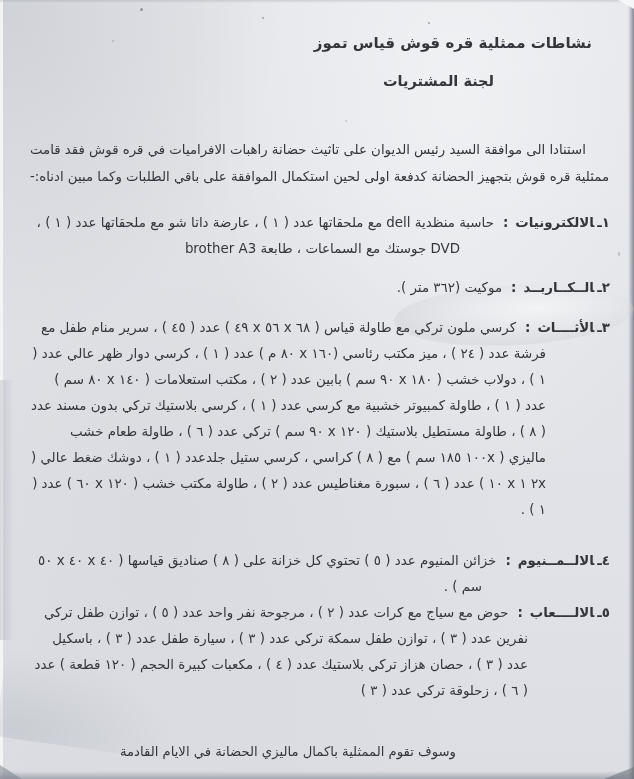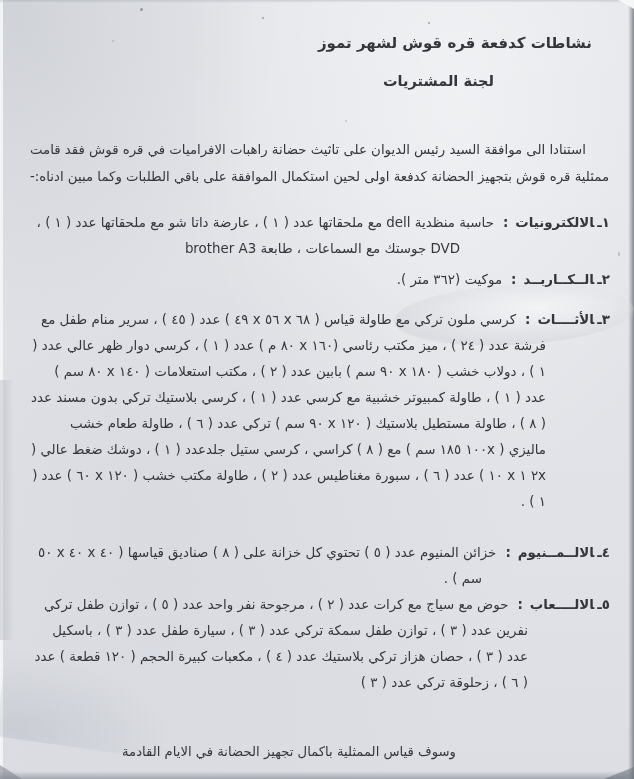--- a/index.html
+++ b/index.html
@@ -17,21 +17,21 @@
   .content{position:relative;padding:30px 24px 0 30px;z-index:2;}
   .title{font-size:15px;font-weight:bold;text-align:right;margin:4px 18px 0 0;letter-spacing:.2px;}
   .subtitle{font-size:14.5px;font-weight:bold;text-align:right;margin:21px 116px 0 0;}
   .intro{font-size:13.3px;line-height:27px;text-align:left;margin:47px 0 0 0;text-indent:24px;}
   .items{margin-top:16px;}
   .item{font-size:13.4px;line-height:26px;text-align:right;}
   .hd{font-weight:bold;text-align:right;}
   .hd .num{margin-left:3px;}
   .hd .colon{margin-right:7px;margin-left:9px;font-weight:bold;}
   .i1{margin-top:20px;padding-right:150px;text-indent:-150px;}
-  .i2{margin-top:5px;}
+  .i2{margin-top:13px;}
   .i3{margin-top:14px;padding-right:64px;text-indent:-64px;}
   .i4{margin-top:25px;padding-right:128px;text-indent:-128px;}
   .i5{padding-right:82px;text-indent:-82px;}
   .closing{position:absolute;top:744px;right:178px;font-size:13.2px;z-index:2;}
 
   
   .art{position:absolute;pointer-events:none;z-index:1;}
   .edge-left-white{left:0;top:0;width:3px;height:100%;background:#f3f4f6;}
   .edge-top{top:0;left:0;width:100%;height:3px;background:linear-gradient(to bottom,rgba(150,155,165,.35),transparent);}
   .edge-right{top:0;right:0;width:6px;height:100%;background:linear-gradient(to left,#83878f,rgba(160,164,172,.45) 65%,transparent);}
@@ -70,21 +70,21 @@
 <div class="art crease-bl"></div>
 <div class="art speck sp1"></div>
 <div class="art speck sp2"></div>
 <div class="art speck sp3"></div>
 <div class="art speck sp4"></div>
 <div class="art speck sp5"></div>
 <div class="art speck sp6"></div>
 
 <div class="content">
 
-  <div class="title">نشاطات كدفعة قره قوش لشهر تموز</div>
+  <div class="title">نشاطات ممثلية قره قوش قياس تموز</div>
   <div class="subtitle">لجنة المشتريات</div>
 
   <p class="intro">استنادا الى موافقة السيد رئيس الديوان على تاثيث حضانة راهبات الافراميات في قره قوش فقد قامت ممثلية قره قوش بتجهيز الحضانة كدفعة اولى لحين استكمال الموافقة على باقي الطلبات وكما مبين ادناه:-</p>
 
   <div class="items">
 
     <div class="item i1">
       <span class="hd"><span class="num">١ـ</span><span class="lbl">الالكترونيات</span><span class="colon">:</span></span><span class="body-text">حاسبة منظدية dell مع ملحقاتها عدد ( ١ ) ، عارضة داتا شو مع ملحقاتها عدد ( ١ ) ، DVD جوستك مع السماعات ، طابعة brother A3</span>
     </div>
 
@@ -100,13 +100,13 @@
       <span class="hd"><span class="num">٤ـ</span><span class="lbl">الالــمــنيوم</span><span class="colon">:</span></span><span class="body-text">خزائن المنيوم عدد ( ٥ ) تحتوي كل خزانة على ( ٨ ) صناديق قياسها ( ٤٠ x ٤٠ x ٥٠ سم ) .</span>
     </div>
 
     <div class="item i5">
       <span class="hd"><span class="num">٥ـ</span><span class="lbl">الالــــعاب</span><span class="colon">:</span></span><span class="body-text">حوض مع سياج مع كرات عدد ( ٢ ) ، مرجوحة نفر واحد عدد ( ٥ ) ، توازن طفل تركي نفرين عدد ( ٣ ) ، توازن طفل سمكة تركي عدد ( ٣ ) ، سيارة طفل عدد ( ٣ ) ، باسكيل عدد ( ٣ ) ، حصان هزاز تركي بلاستيك عدد ( ٤ ) ، مكعبات كبيرة الحجم ( ١٢٠ قطعة ) عدد ( ٦ ) ، زحلوقة تركي عدد ( ٣ )</span>
     </div>
 
   </div>
 </div>
 
-<div class="closing">وسوف قياس الممثلية باكمال تجهيز الحضانة في الايام القادمة</div>
+<div class="closing">وسوف تقوم الممثلية باكمال ماليزي الحضانة في الايام القادمة</div>
 
 </body></html>

